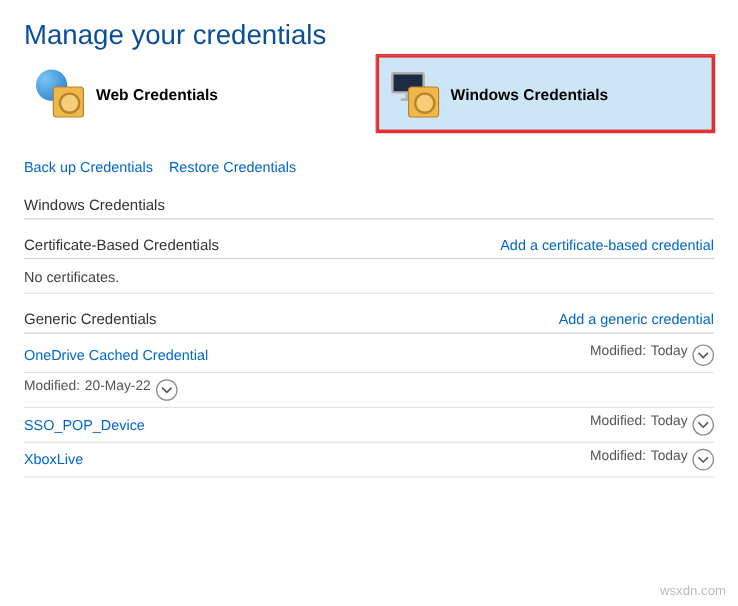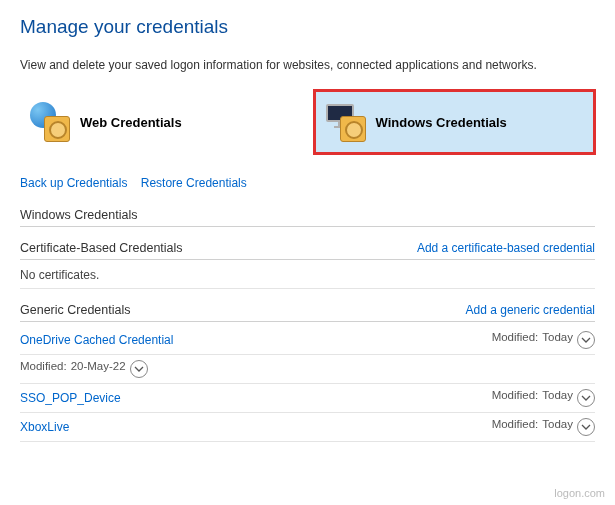--- a/index.html
+++ b/index.html
@@ -1,18 +1,18 @@
 <!DOCTYPE html>
 <html><head>
 <meta charset="utf-8">
 <style>
   * { box-sizing: border-box; margin: 0; padding: 0; font-family: "Segoe UI", Tahoma, sans-serif; }
   body { width: 615px; height: 505px; background: #fff; color: #333; font-size: 12px; position: relative; }
   .container { padding: 16px 20px 0 20px; }
-  .title { color: #0a4e9b; font-size: 19px; font-weight: 400; margin-bottom: 20px; }
+  .title { color: #0a4e9b; font-size: 23px; font-weight: 400; margin-bottom: 3px; }
   .subtitle { color: #333; font-size: 12px; margin-bottom: 18px; }
 
   .tabs { display: flex; gap: 16px; margin-bottom: 22px; }
   .tab { display: flex; align-items: center; gap: 10px; padding: 10px 16px 10px 10px; cursor: pointer; flex: 1; }
   .tab.web { }
   .tab.win { background: #cde6f7; border: 2px solid #e03030; box-shadow: 0 0 0 1px #e03030; }
   .tab-label { font-weight: 700; font-size: 13px; color: #000; }
   .tab-icon { width: 40px; height: 40px; position: relative; }
 
   .links-row { margin-bottom: 18px; }
@@ -42,21 +42,20 @@
   .globe { position: absolute; left: 0; top: 0; width: 26px; height: 26px; border-radius: 50%; background: radial-gradient(circle at 30% 30%, #7ac6f2, #1b73c7); }
   .monitor { position: absolute; left: 0; top: 2px; width: 28px; height: 18px; background: #1f2a44; border: 2px solid #b0b0b0; border-radius: 2px; }
   .monitor::after { content: ""; position: absolute; left: 10px; bottom: -6px; width: 8px; height: 4px; background: #b0b0b0; }
   .monitor::before { content: ""; position: absolute; left: 6px; bottom: -8px; width: 16px; height: 2px; background: #b0b0b0; }
 </style>
 </head>
 <body>
 
 <div class="container">
   <div class="title">Manage your credentials</div>
-  <div class="subtitle">View and delete your saved logon information for websites, connected applications and networks.</div>
 
   <div class="tabs">
     <div class="tab web">
       <div class="tab-icon">
         <div class="globe"></div>
         <div class="vault"></div>
       </div>
       <span class="tab-label">Web Credentials</span>
     </div>
     <div class="tab win">
@@ -137,13 +136,13 @@
         <svg viewBox="0 0 10 10">
                 <path d="M1 3 L5 7 L9 3" fill="none" stroke="#555" stroke-width="1.3"></path>
               </svg>
       </span>
     </span>
         </div>
       </div>
   </div>
 </div>
 
-<div class="watermark">logon.com</div>
+<div class="watermark">wsxdn.com</div>
 
 </body></html>

